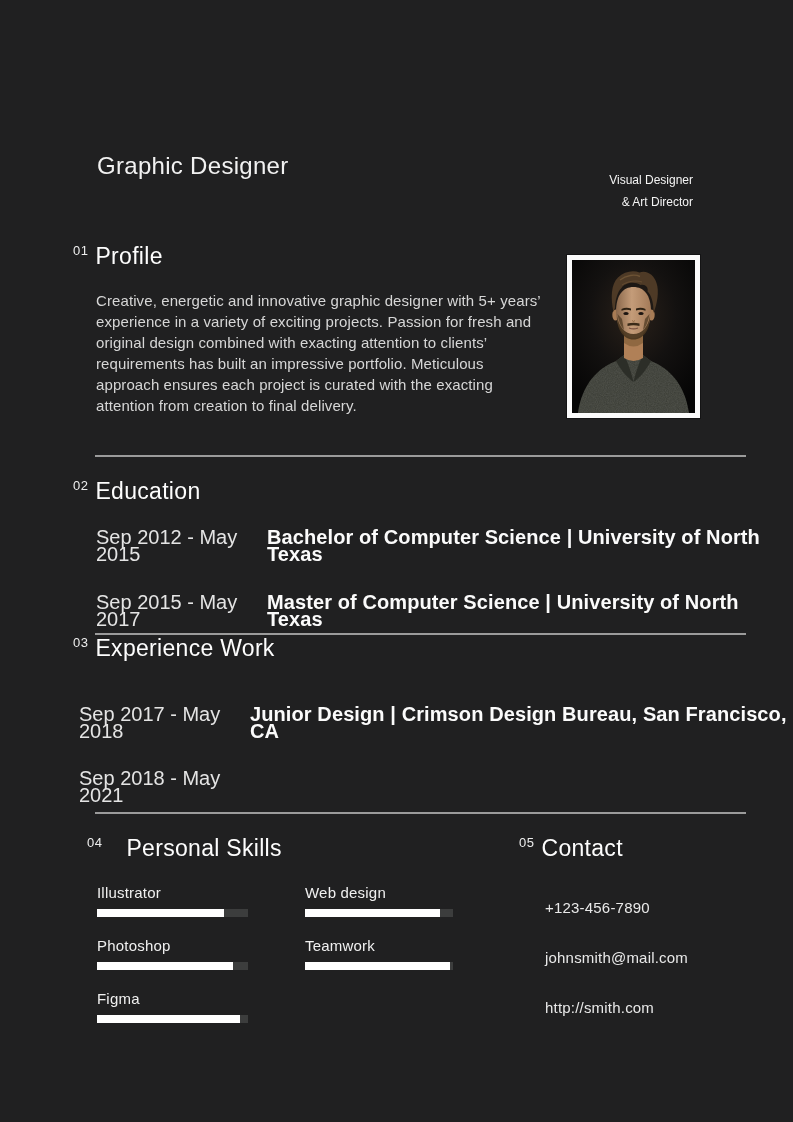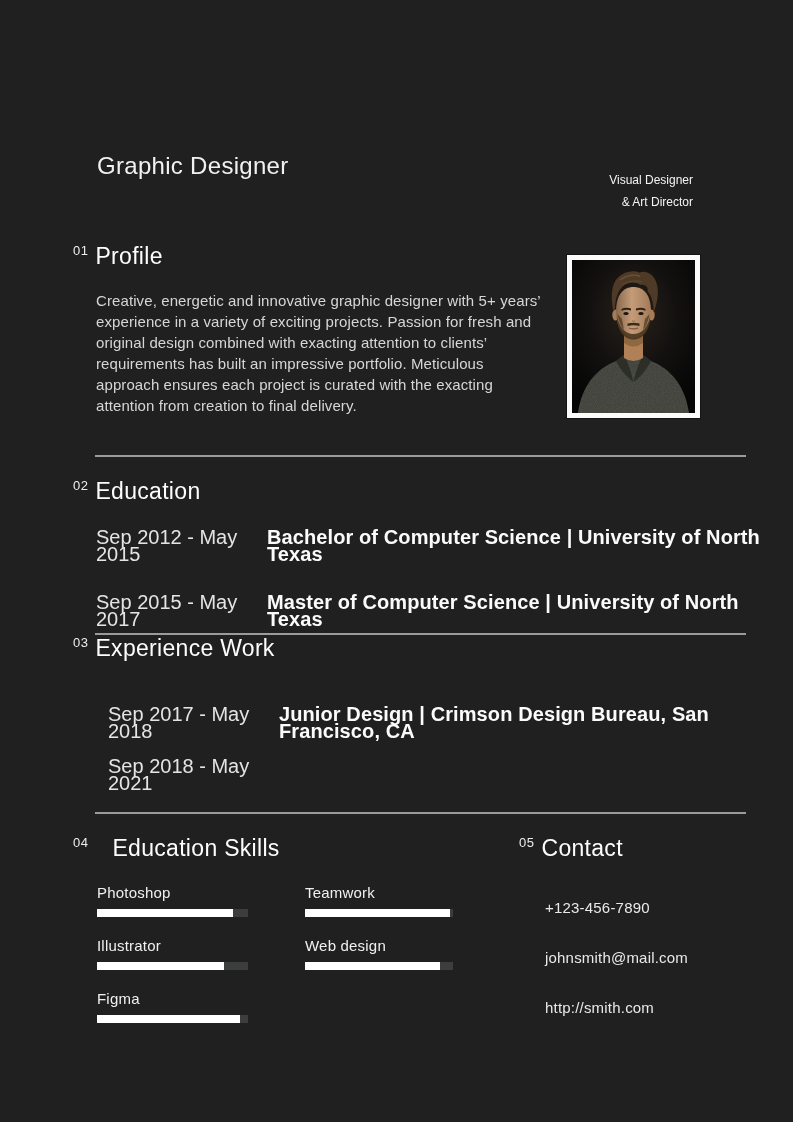--- a/index.html
+++ b/index.html
@@ -52,27 +52,27 @@
   .divider { left:95px; width:651px; height:2px; background:#9b9b9b; }
   .divider-1 { top:455px; }
   .divider-2 { top:633px; }
   .divider-3 { top:812px; }
 
   
   .edu-head { left:73px; top:478px; }
   .exp-head { left:73px; top:635px; }
   .rows { display:flex; flex-direction:column; }
   .edu-rows { left:96px; top:529px; gap:31px; }
-  .exp-rows { left:108px; top:706px; gap:18px; }
+  .exp-rows { left:79px; top:706px; gap:30px; }
   .row { display:flex; font-size:20px; line-height:17px; }
   .row-date { width:171px; flex:none; color:#e4e4e4; font-weight:400; }
   .row-desc { color:#fbfbfb; font-weight:700; letter-spacing:0.1px; }
 
   
-  .skills-head { left:73px; top:835px;gap:24px; }
+  .skills-head { left:87px; top:835px;gap:24px; }
   .contact-head { left:519px; top:835px; }
   .skill-col { display:flex; flex-direction:column; top:884px; }
   .skill-col-left { left:97px; width:151px; }
   .skill-col-right { left:305px; width:148px; }
   .skill-item { margin-bottom:20px; }
   .skill-label { font-size:15px; line-height:17px; color:#f0f0f0; margin-bottom:8px; letter-spacing:0.2px; display:block; }
   .skill-bar { height:8px; width:100%; background:#3c3d3d; position:relative; }
   .skill-fill { position:absolute; left:0; top:0; bottom:0; background:#ffffff; }
 
   
@@ -183,55 +183,55 @@
     </div>
     <div class="row">
       <span class="row-date">Sep 2018 - May 2021</span>
     </div>
   </div>
 
   <div class="abs divider divider-3"></div>
 
   <div class="abs section-head skills-head">
     <span class="section-num">04</span>
-    <span class="section-title">Education Skills</span>
+    <span class="section-title">Personal Skills</span>
   </div>
 
   <div class="abs skill-col skill-col-left">
     <div class="skill-item">
+      <span class="skill-label">Illustrator</span>
+      <div class="skill-bar">
+        <div class="skill-fill" style="width: 84%;"></div>
+      </div>
+    </div>
+    <div class="skill-item">
       <span class="skill-label">Photoshop</span>
       <div class="skill-bar">
         <div class="skill-fill" style="width: 90%;"></div>
       </div>
     </div>
     <div class="skill-item">
-      <span class="skill-label">Illustrator</span>
-      <div class="skill-bar">
-        <div class="skill-fill" style="width: 84%;"></div>
-      </div>
-    </div>
-    <div class="skill-item">
       <span class="skill-label">Figma</span>
       <div class="skill-bar">
         <div class="skill-fill" style="width: 95%;"></div>
       </div>
     </div>
   </div>
 
   <div class="abs skill-col skill-col-right">
     <div class="skill-item">
+      <span class="skill-label">Web design</span>
+      <div class="skill-bar">
+        <div class="skill-fill" style="width: 91%;"></div>
+      </div>
+    </div>
+    <div class="skill-item">
       <span class="skill-label">Teamwork</span>
       <div class="skill-bar">
         <div class="skill-fill" style="width: 98%;"></div>
-      </div>
-    </div>
-    <div class="skill-item">
-      <span class="skill-label">Web design</span>
-      <div class="skill-bar">
-        <div class="skill-fill" style="width: 91%;"></div>
       </div>
     </div>
   </div>
 
   <div class="abs section-head contact-head">
     <span class="section-num">05</span>
     <span class="section-title">Contact</span>
   </div>
   <div class="abs contact-list">
     <a class="contact-item" href="#">+123-456-7890</a>

